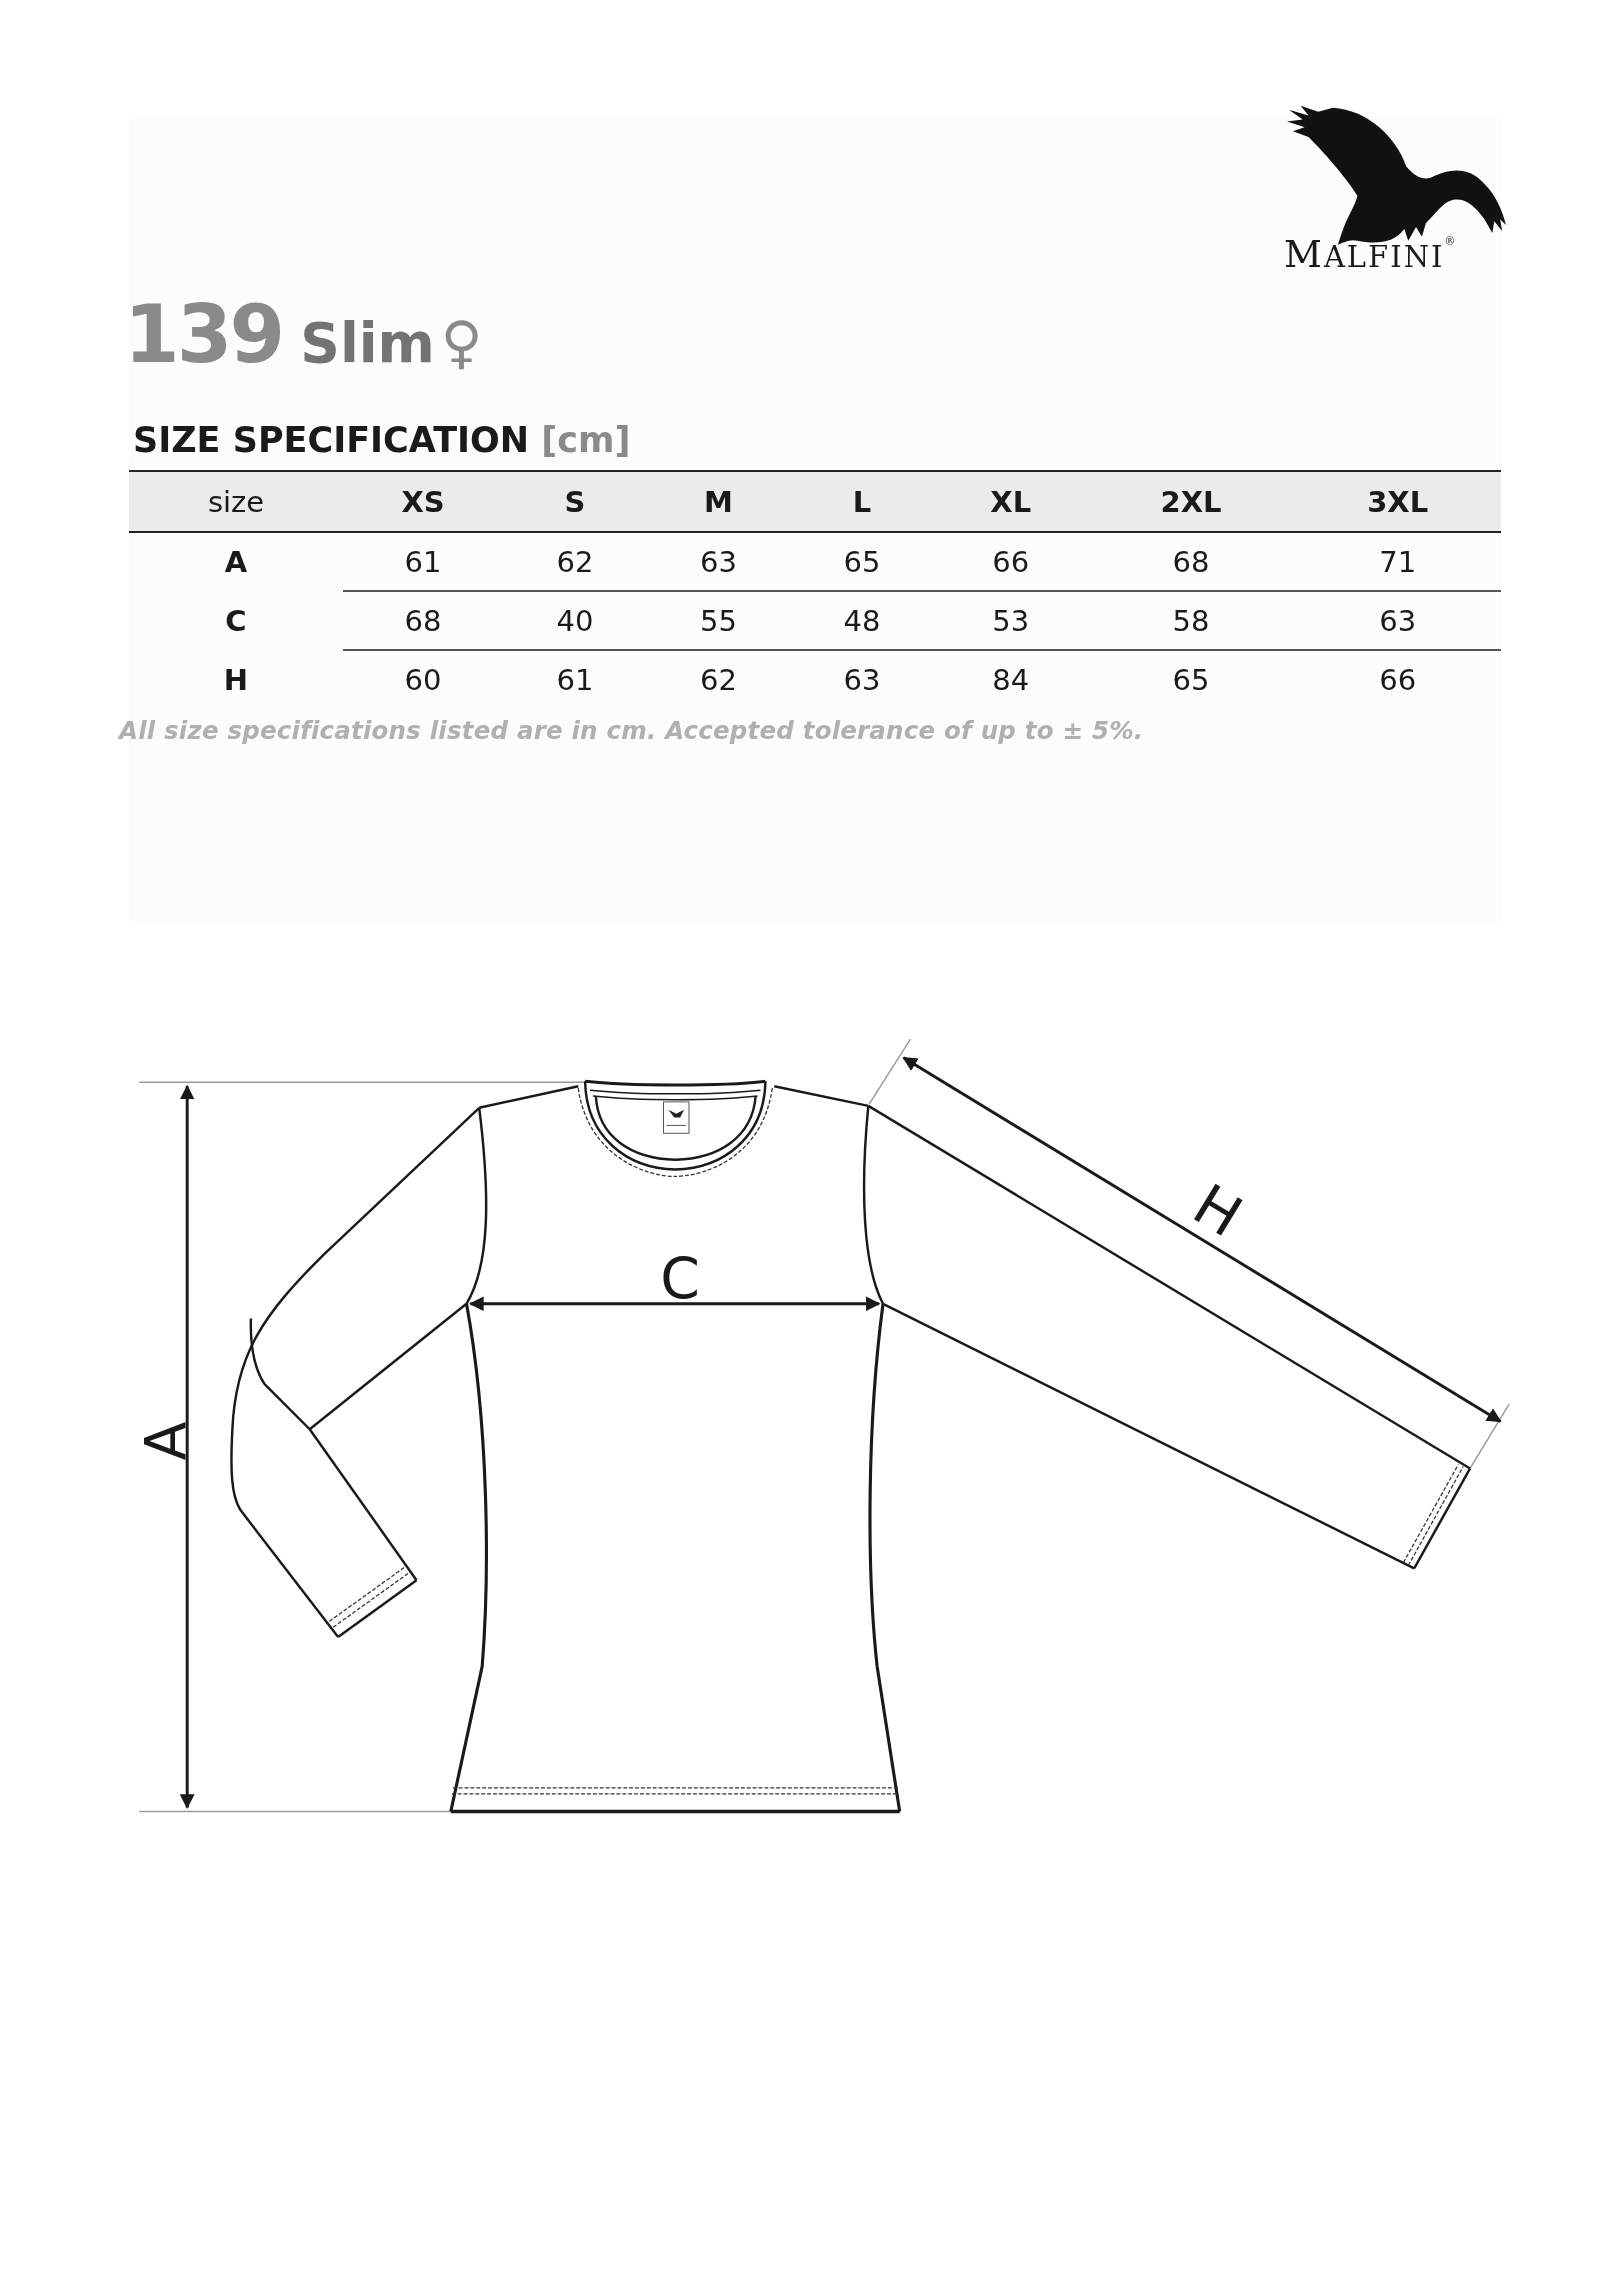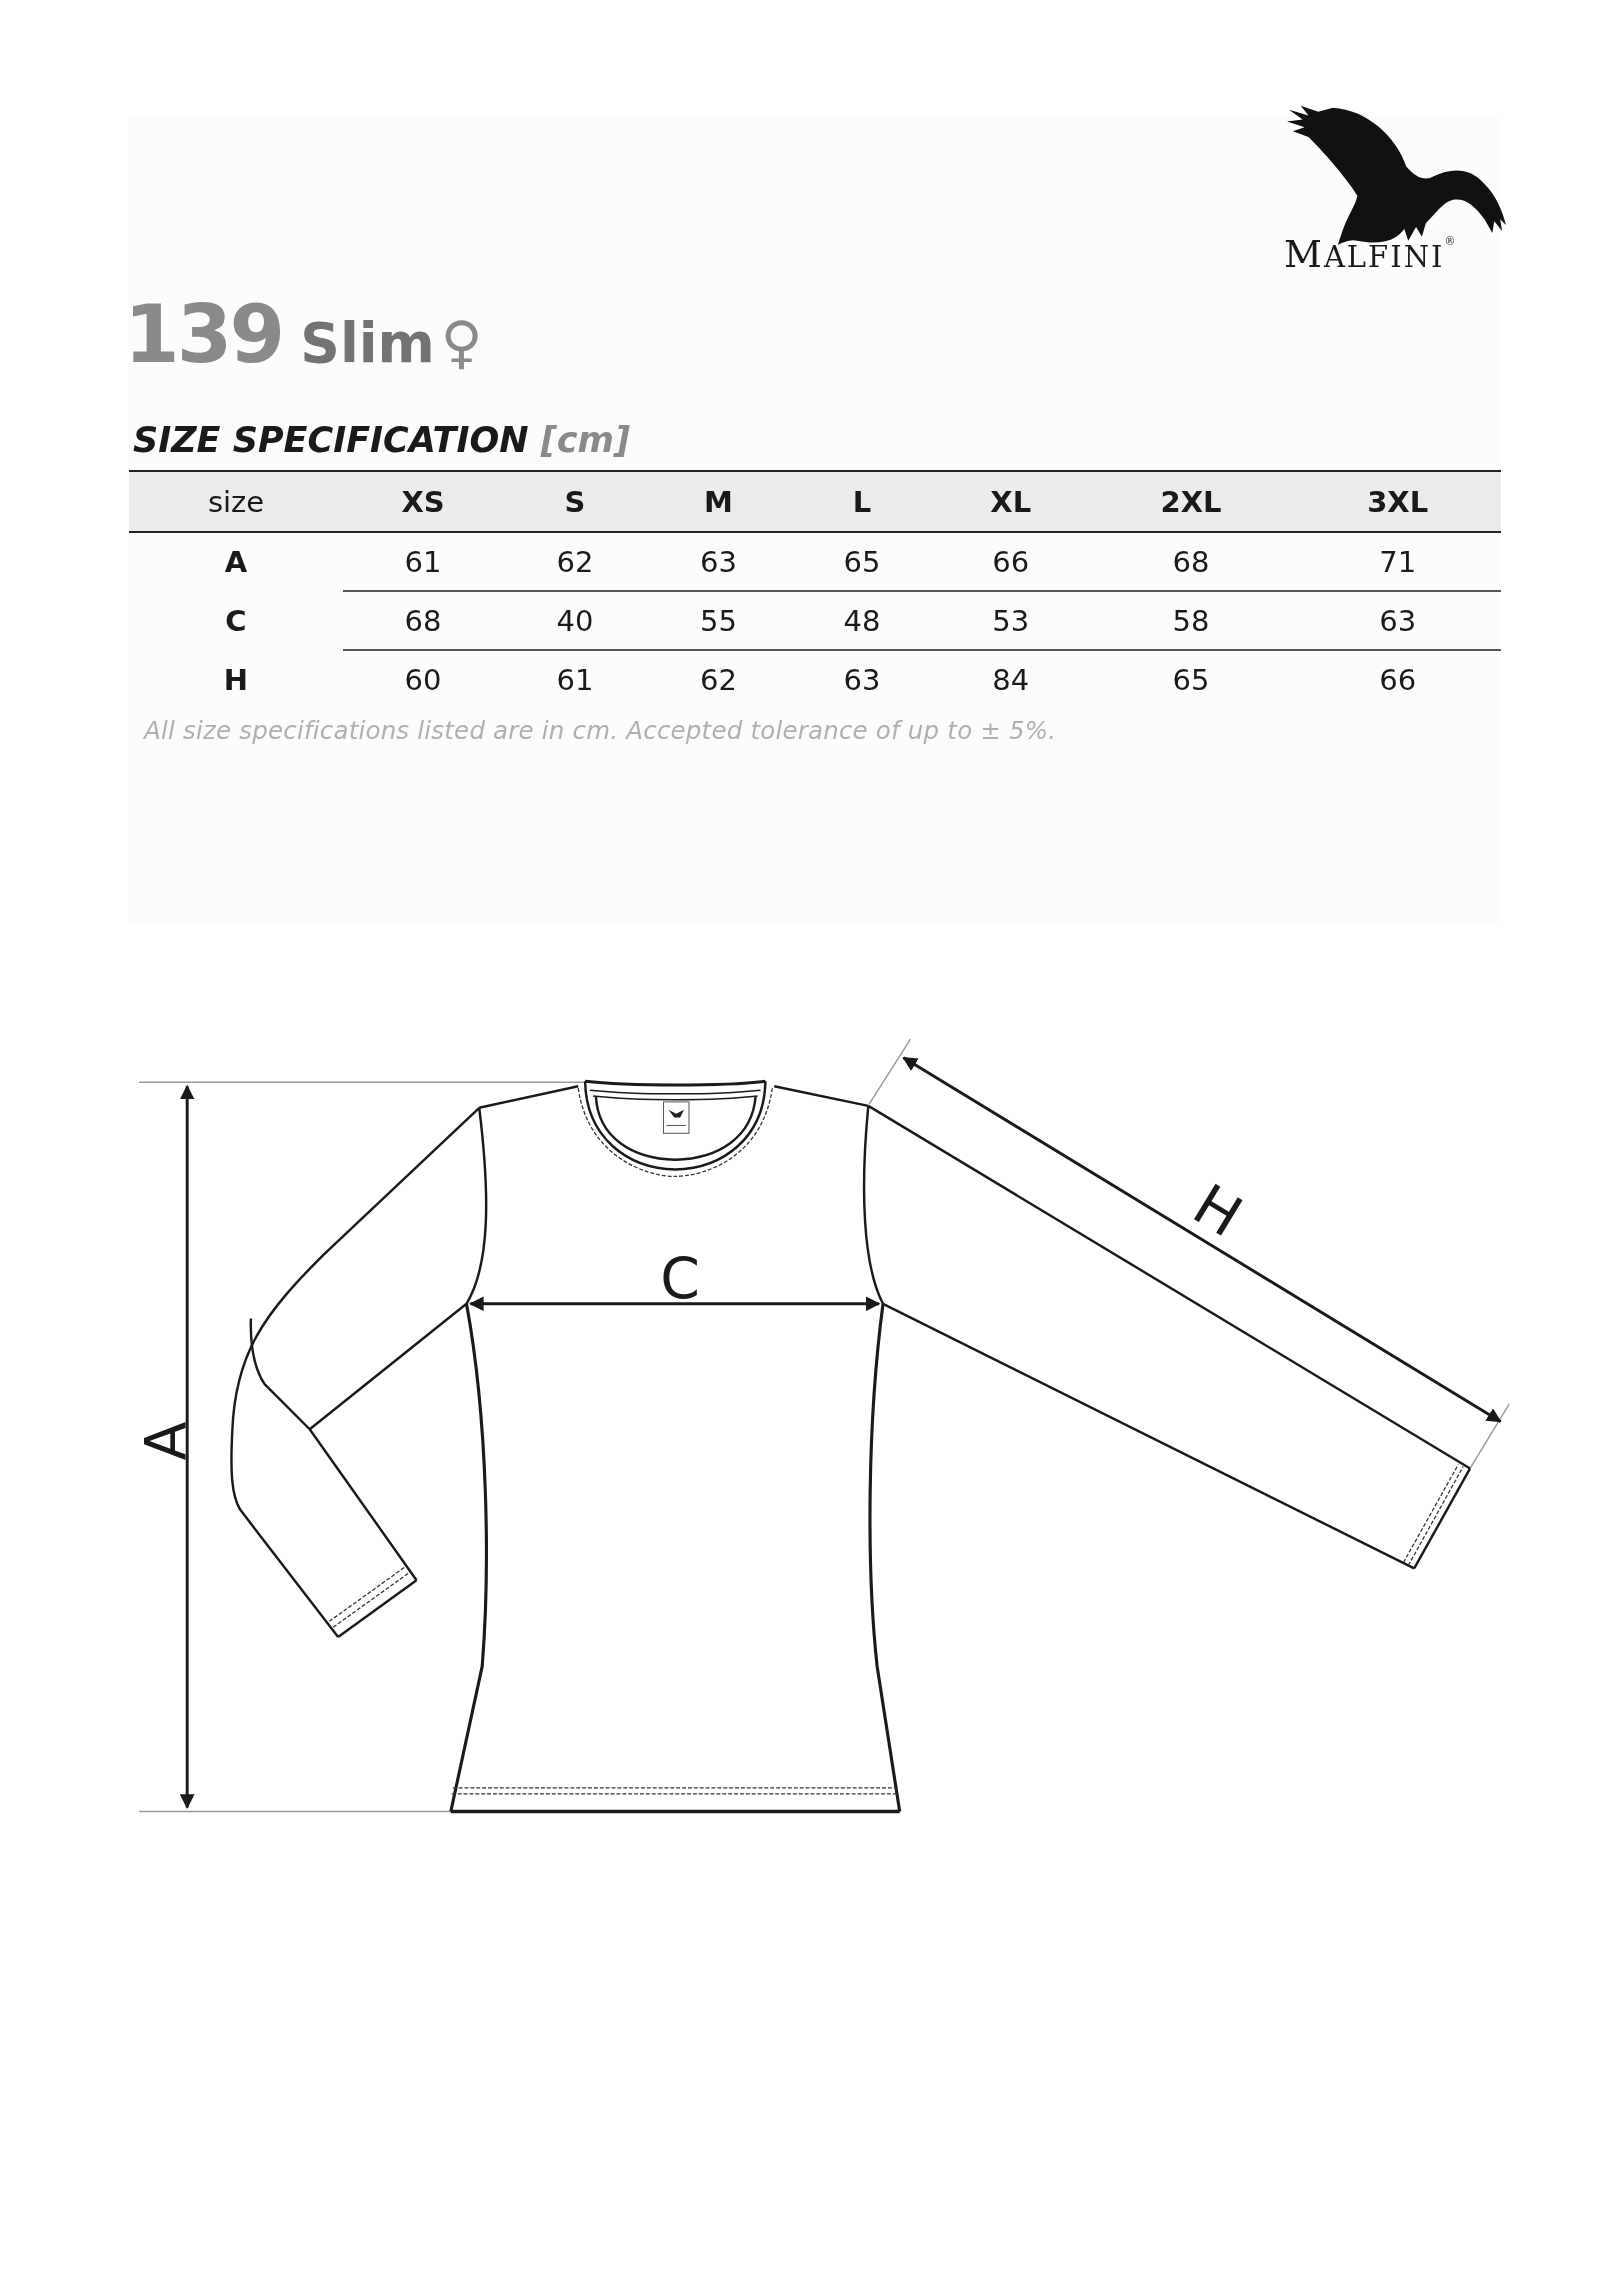--- a/index.html
+++ b/index.html
@@ -8,32 +8,32 @@
   .panel { position: absolute; background: #fcfcfc; }
   .logo { position: absolute; left: 1279px; top: 98px; width: 235px; height: 176px; }
   .brand { position: absolute; left: 1284px; top: 233px; font-family: "DejaVu Serif", serif;
            font-size: 29px; letter-spacing: 2px; color: #1a1a1a; }
   .brand .big { font-size: 37px; }
   .brand sup { font-size: 10.8px; vertical-align: top; position: relative; top: 2px; }
   .title { position: absolute; left: 124px; top: 288px; display: flex; align-items: baseline; white-space: nowrap; }
   .title .num { font-size: 80px; font-weight: bold; color: #8a8a8a; letter-spacing: -2.9px; }
   .title .name { font-size: 55px; font-weight: bold; color: #737373; margin-left: 18px; }
   .title .gender { font-size: 57px; color: #8a8a8a; margin-left: 5.9px; }
-  .spec-title { position: absolute; left: 133px; top: 420px; font-size: 35px; font-weight: bold; white-space: nowrap; font-style: italic; }
+  .spec-title { position: absolute; left: 133px; top: 420px; font-size: 35px; font-weight: bold; white-space: nowrap; }
   .spec-title .unit { color: #8a8a8a; }
   table.sizes { position: absolute; left: 129px; top: 470px; width: 1372px; border-collapse: collapse; }
   table.sizes th, table.sizes td { text-align: center; font-size: 29px; padding: 9px; }
   table.sizes thead tr { background: #ebebeb; height: 61px; }
   table.sizes thead th { border-top: 2.9px solid #222; border-bottom: 2.9px solid #222; font-weight: bold; }
   table.sizes thead th.lbl { font-weight: normal; }
   table.sizes tbody tr { height: 59px; }
   table.sizes tbody tr.sep td { border-bottom: 2px solid #555; }
   table.sizes tbody th { font-weight: bold; width: 196px; }
-  .note { position: absolute; left: 144px; top: 716px; font-size: 24.5px; font-style: italic;
-          color: #b0b0b0; font-weight: 400; white-space: nowrap; letter-spacing: 0.2px; }
+  .note { position: absolute; left: 119px; top: 716px; font-size: 24.5px; font-style: italic;
+          color: #b0b0b0; font-weight: 700; white-space: nowrap; letter-spacing: 0.2px; }
   svg.diagram { position: absolute; left: 0; top: 0; width: 1621px; height: 2293px; }
   .dim-label { font-family: "DejaVu Sans", sans-serif; font-size: 58px; fill: #1a1a1a; }
 </style>
 </head>
 <body>
 
 <div class="panel" style="left:129px;top:118px;width:1372px;height:804px;"></div>
 <div class="panel" style="left:129px;top:1931px;width:1372px;height:0px;"></div>
 
 <svg class="logo" viewBox="0 0 240 180">

